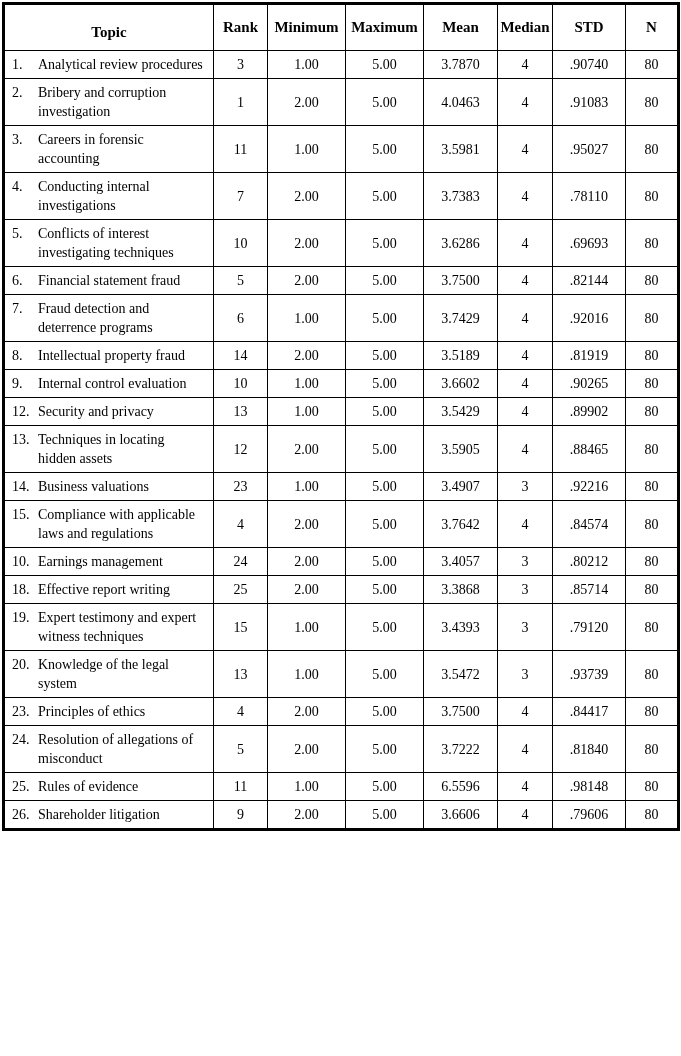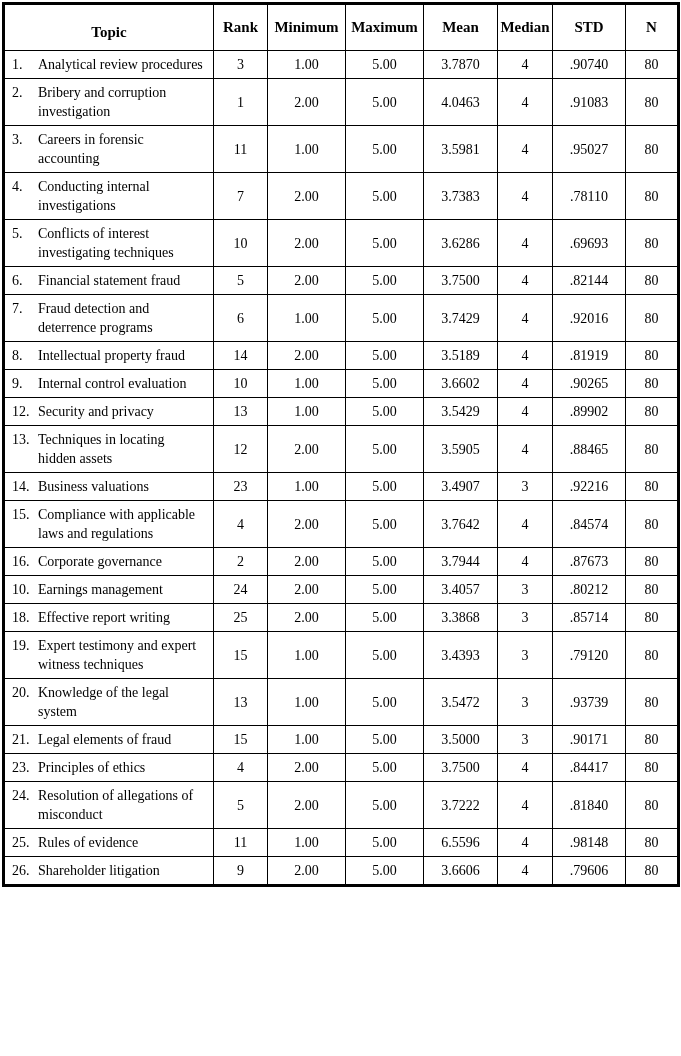--- a/index.html
+++ b/index.html
@@ -294,35 +294,20 @@
           <td class="num-cell">2.00</td>
           <td class="num-cell">5.00</td>
           <td class="num-cell">3.7642</td>
           <td class="num-cell">4</td>
           <td class="num-cell">.84574</td>
           <td class="num-cell">80</td>
         </tr>
         <tr>
           <td class="topic-cell">
             <div class="topic-inner">
-              <span class="row-num">16.</span>
-              <span class="topic-text">Corporate governance</span>
-            </div>
-          </td>
-          <td class="num-cell">2</td>
-          <td class="num-cell">2.00</td>
-          <td class="num-cell">5.00</td>
-          <td class="num-cell">3.7944</td>
-          <td class="num-cell">4</td>
-          <td class="num-cell">.87673</td>
-          <td class="num-cell">80</td>
-        </tr>
-        <tr>
-          <td class="topic-cell">
-            <div class="topic-inner">
               <span class="row-num">10.</span>
               <span class="topic-text">Earnings management</span>
             </div>
           </td>
           <td class="num-cell">24</td>
           <td class="num-cell">2.00</td>
           <td class="num-cell">5.00</td>
           <td class="num-cell">3.4057</td>
           <td class="num-cell">3</td>
           <td class="num-cell">.80212</td>
@@ -366,35 +351,20 @@
               <span class="topic-text">Knowledge of the legal
 system</span>
             </div>
           </td>
           <td class="num-cell">13</td>
           <td class="num-cell">1.00</td>
           <td class="num-cell">5.00</td>
           <td class="num-cell">3.5472</td>
           <td class="num-cell">3</td>
           <td class="num-cell">.93739</td>
-          <td class="num-cell">80</td>
-        </tr>
-        <tr>
-          <td class="topic-cell">
-            <div class="topic-inner">
-              <span class="row-num">21.</span>
-              <span class="topic-text">Legal elements of fraud</span>
-            </div>
-          </td>
-          <td class="num-cell">15</td>
-          <td class="num-cell">1.00</td>
-          <td class="num-cell">5.00</td>
-          <td class="num-cell">3.5000</td>
-          <td class="num-cell">3</td>
-          <td class="num-cell">.90171</td>
           <td class="num-cell">80</td>
         </tr>
         <tr>
           <td class="topic-cell">
             <div class="topic-inner">
               <span class="row-num">23.</span>
               <span class="topic-text">Principles of ethics</span>
             </div>
           </td>
           <td class="num-cell">4</td>

